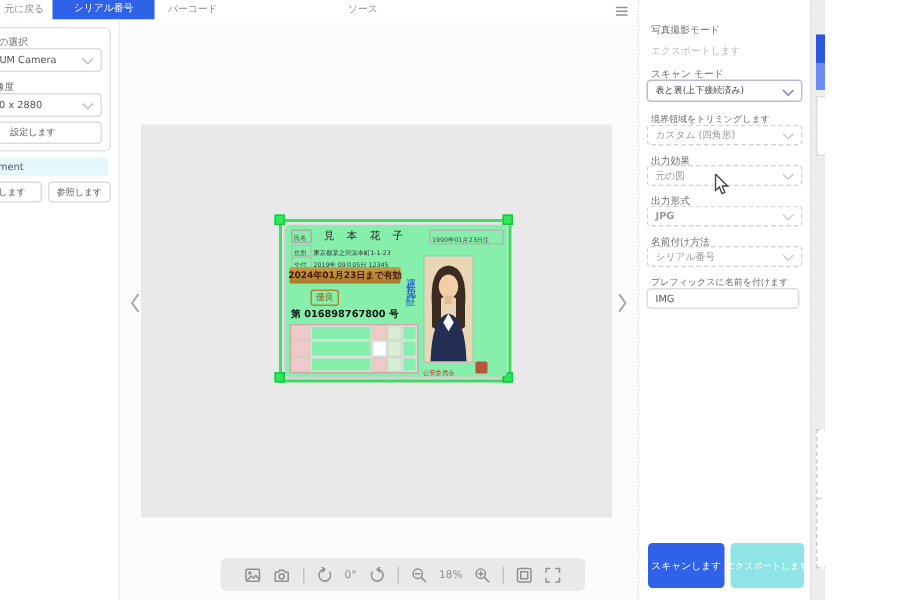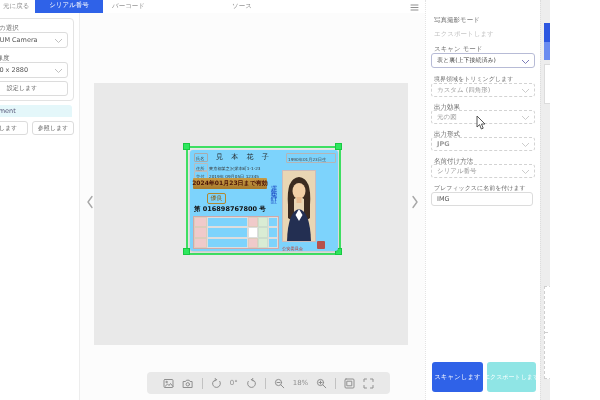--- a/index.html
+++ b/index.html
@@ -85,21 +85,21 @@
           <polyline points="2,1.5 6,7 2,12.5"></polyline>
         </svg>
     </div>
 
     <div class="abs" style="left:106px;top:133px;width:155px;height:109px;border:2px solid #3fdf63;box-sizing:border-box;"></div>
     <div class="handle" style="left:103px;top:130px;"></div>
     <div class="handle" style="left:255px;top:130px;"></div>
     <div class="handle" style="left:103px;top:235px;"></div>
     <div class="handle" style="left:255px;top:235px;"></div>
 
-    <div class="abs" style="left:110px;top:137px;width:148px;height:101px;background:#7dd3fc;border-radius:3px;
+    <div class="abs" style="left:110px;top:137px;width:148px;height:101px;background:#86efac;border-radius:3px;
                 box-shadow:0 1px 3px rgba(0,0,0,.18);overflow:hidden;">
 
       <div class="abs" style="left:4px;top:3px;width:12px;height:7px;border:1px solid #aaa;border-radius:1px;">
         <span class="t4" style="position:absolute;left:1px;top:0;">氏名</span>
       </div>
       <div class="abs" style="left:26px;top:2px;font-size:7px;letter-spacing:3px;color:#222;">見 本 花 子</div>
       <div class="abs" style="left:96px;top:3px;width:48px;height:8px;border:1px solid #b5b5b5;border-radius:1px;">
         <span class="t4" style="position:absolute;left:1px;top:1px;">1990年01月23日生</span>
       </div>
 

